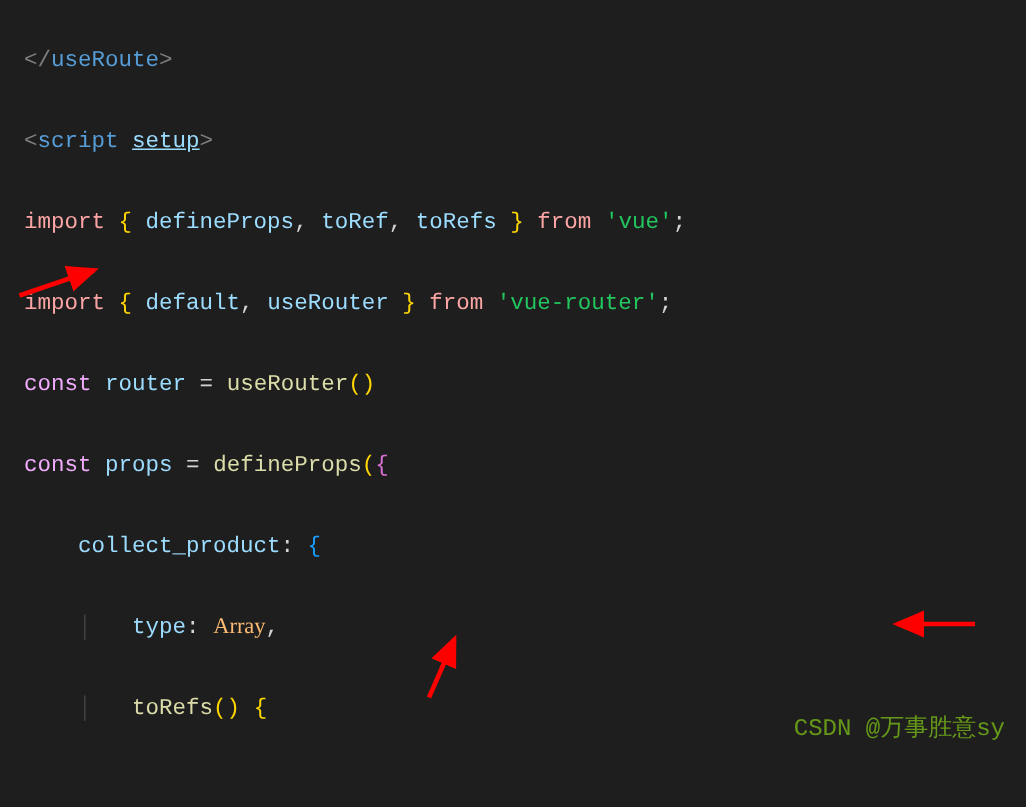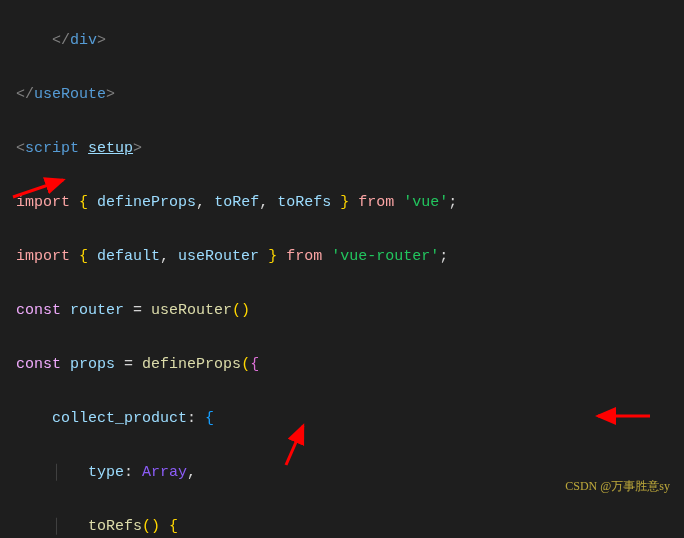--- a/index.html
+++ b/index.html
@@ -23,43 +23,42 @@
 .tok-attr { color: #9cdcfe; text-decoration: underline; }
 .tok-keyword { color: #fca5a5; }
 .tok-const { color: #f0abfc; }
 .tok-var { color: #9cdcfe; }
 .tok-func { color: #dcdcaa; }
 .tok-string { color: #22c55e; }
 .tok-punct { color: #d4d4d4; }
 .tok-brace { color: #ffd700; }
 .tok-brace2 { color: #da70d6; }
 .tok-brace3 { color: #179fff; }
-.tok-type { color: #8b5cf6; }
+.tok-type { color: #fdba74; font-family: Liberation Serif, serif; }
 .tok-operator { color: #d4d4d4; }
 .indent-guide { color: #404040; }
 .watermark {
   position: absolute;
   bottom: 38px;
   right: 14px;
-  color: #fde047;
-  font-size: 12px;
+  color: #84cc16;
+  font-size: 16px;
   opacity: 0.7;
-  font-family: Liberation Serif, serif;
+  font-family: Liberation Mono, monospace;
 }
 .arrow {
   position: absolute;
   pointer-events: none;
 }
 .line { display: block; }
 </style>
 </head>
 <body>
 
 <div class="code-area">
-<span class="line">    <span class="tok-tag">&lt;/</span><span class="tok-tagname">div</span><span class="tok-tag">&gt;</span></span>
 <span class="line"><span class="tok-tag">&lt;/</span><span class="tok-tagname">useRoute</span><span class="tok-tag">&gt;</span></span>
 <span class="line"><span class="tok-tag">&lt;</span><span class="tok-tagname">script</span> <span class="tok-attr">setup</span><span class="tok-tag">&gt;</span></span>
 <span class="line"><span class="tok-keyword">import</span> <span class="tok-brace">{</span> <span class="tok-var">defineProps</span><span class="tok-punct">,</span> <span class="tok-var">toRef</span><span class="tok-punct">,</span> <span class="tok-var">toRefs</span> <span class="tok-brace">}</span> <span class="tok-keyword">from</span> <span class="tok-string">'vue'</span><span class="tok-punct">;</span></span>
 <span class="line"><span class="tok-keyword">import</span> <span class="tok-brace">{</span> <span class="tok-var">default</span><span class="tok-punct">,</span> <span class="tok-var">useRouter</span> <span class="tok-brace">}</span> <span class="tok-keyword">from</span> <span class="tok-string">'vue-router'</span><span class="tok-punct">;</span></span>
 <span class="line"><span class="tok-const">const</span> <span class="tok-var">router</span> <span class="tok-operator">=</span> <span class="tok-func">useRouter</span><span class="tok-brace">()</span></span>
 <span class="line"><span class="tok-const">const</span> <span class="tok-var">props</span> <span class="tok-operator">=</span> <span class="tok-func">defineProps</span><span class="tok-brace">(</span><span class="tok-brace2">{</span></span>
 <span class="line">    <span class="tok-var">collect_product</span><span class="tok-punct">:</span> <span class="tok-brace3">{</span></span>
 <span class="line">    <span class="indent-guide">│</span>   <span class="tok-var">type</span><span class="tok-punct">:</span> <span class="tok-type">Array</span><span class="tok-punct">,</span></span>
 <span class="line">    <span class="indent-guide">│</span>   <span class="tok-func">toRefs</span><span class="tok-brace">()</span> <span class="tok-brace">{</span></span>
 

